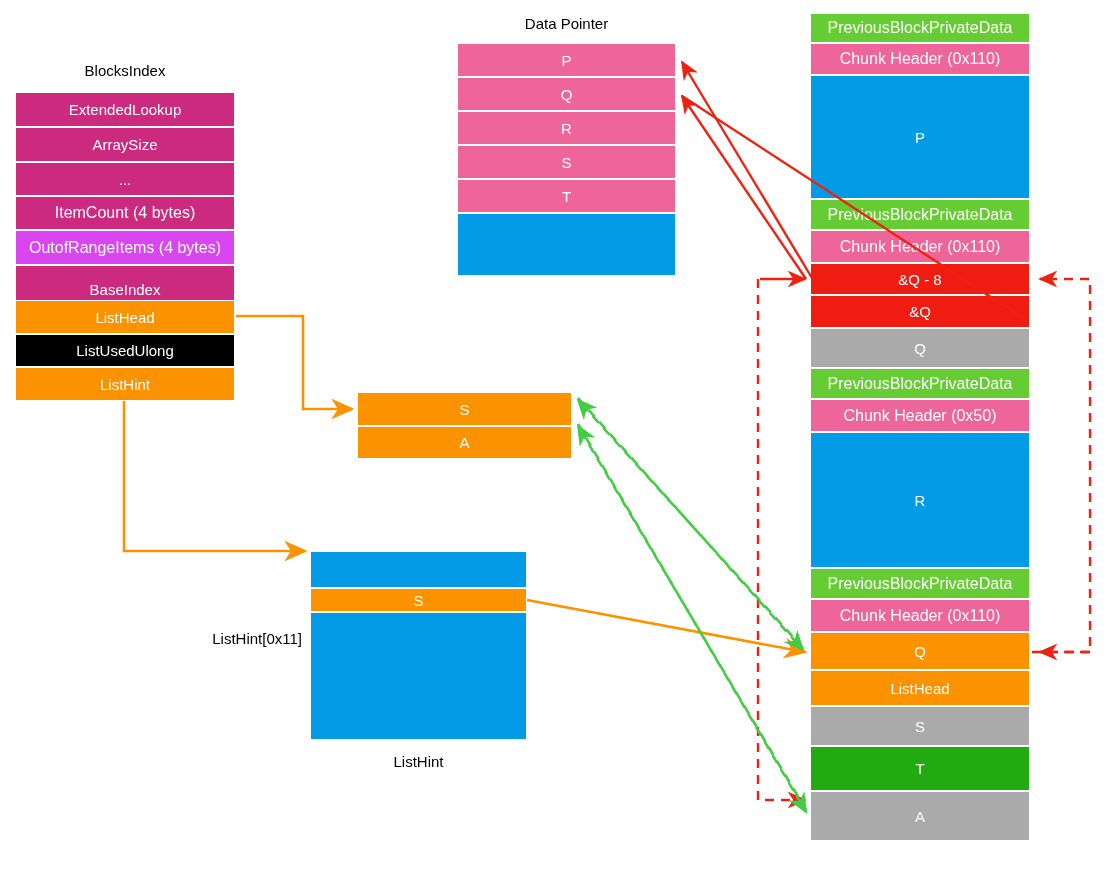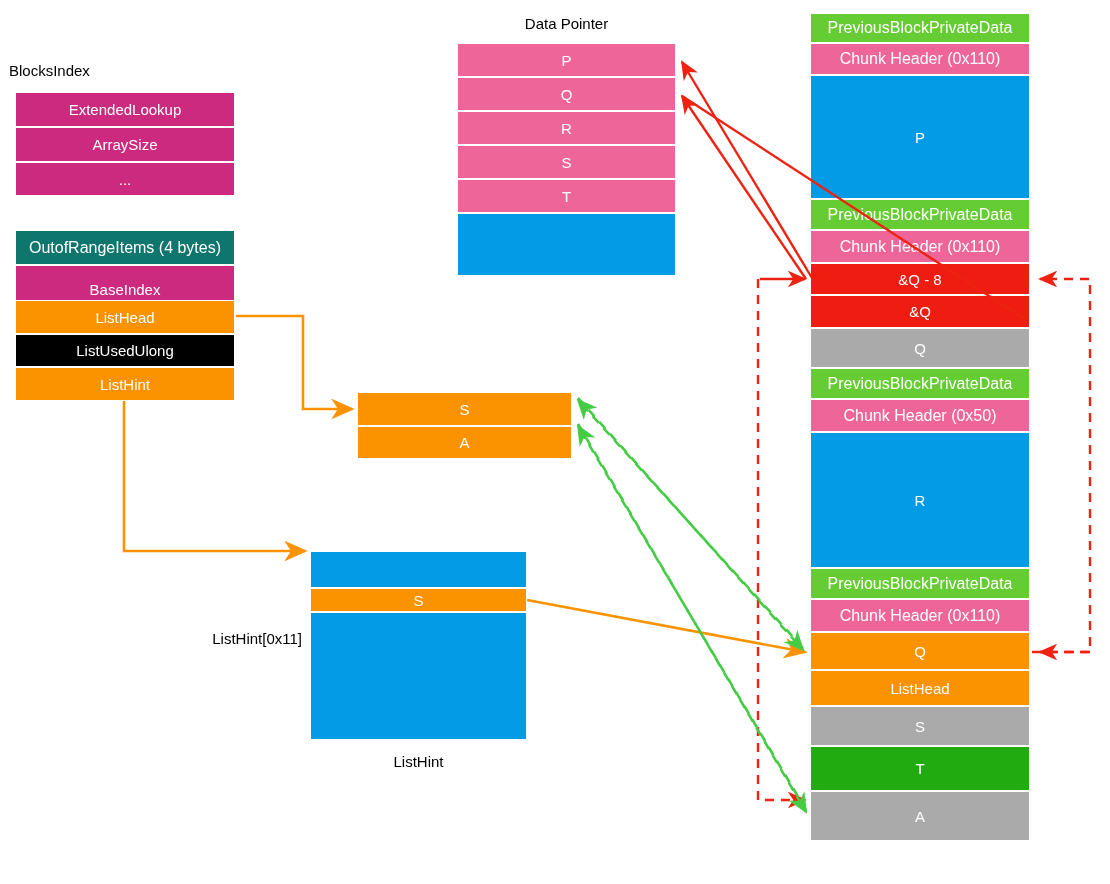--- a/index.html
+++ b/index.html
@@ -14,32 +14,35 @@
            white-space:nowrap;}
   .caption.right{text-align:right;}
   svg.arrows{position:absolute;left:0;top:0;width:1110px;height:884px;
              pointer-events:none;}
 </style>
 </head>
 <body>
 
 <div class="stage">
 
-  <div class="caption" style="left:9px;top:62px;width:220px;">BlocksIndex</div>
+  <div class="caption" style="left:15px;top:62px;width:220px;text-align:center;">BlocksIndex</div>
 
   <div class="cell" style="left:15px;top:92px;width:220px;height:35px;background:#CC2A7F;">
     <span>ExtendedLookup</span>
   </div>
   <div class="cell" style="left:15px;top:127px;width:220px;height:35px;background:#CC2A7F;">
     <span>ArraySize</span>
   </div>
   <div class="cell" style="left:15px;top:162px;width:220px;height:34px;background:#CC2A7F;">
     <span>...</span>
   </div>
-  <div class="cell small" style="left:15px;top:230px;width:220px;height:35px;background:#0f766e;">
+  <div class="cell small" style="left:15px;top:196px;width:220px;height:34px;background:#CC2A7F;">
+    <span>ItemCount (4 bytes)</span>
+  </div>
+  <div class="cell small" style="left:15px;top:230px;width:220px;height:35px;background:#d946ef;">
     <span>OutofRangeItems (4 bytes)</span>
   </div>
   <div class="cell" style="left:15px;top:265px;width:220px;height:49px;background:#CC2A7F;">
     <span>BaseIndex</span>
   </div>
   <div class="cell" style="left:15px;top:300px;width:220px;height:34px;background:#FB9200;">
     <span>ListHead</span>
   </div>
   <div class="cell" style="left:15px;top:334px;width:220px;height:33px;background:#000000;">
     <span>ListUsedUlong</span>

